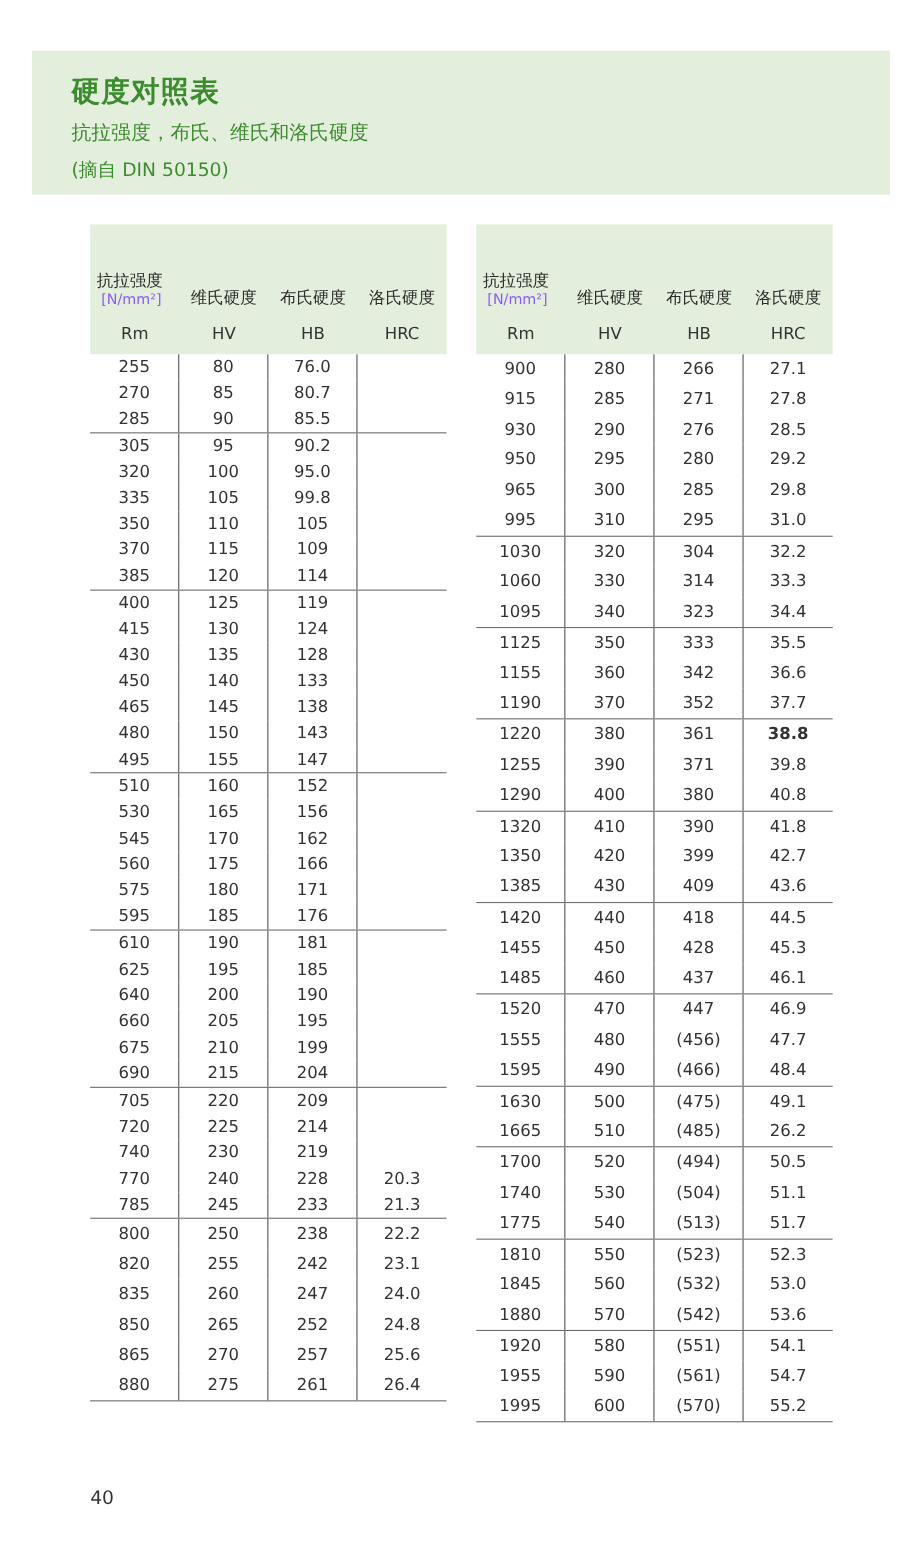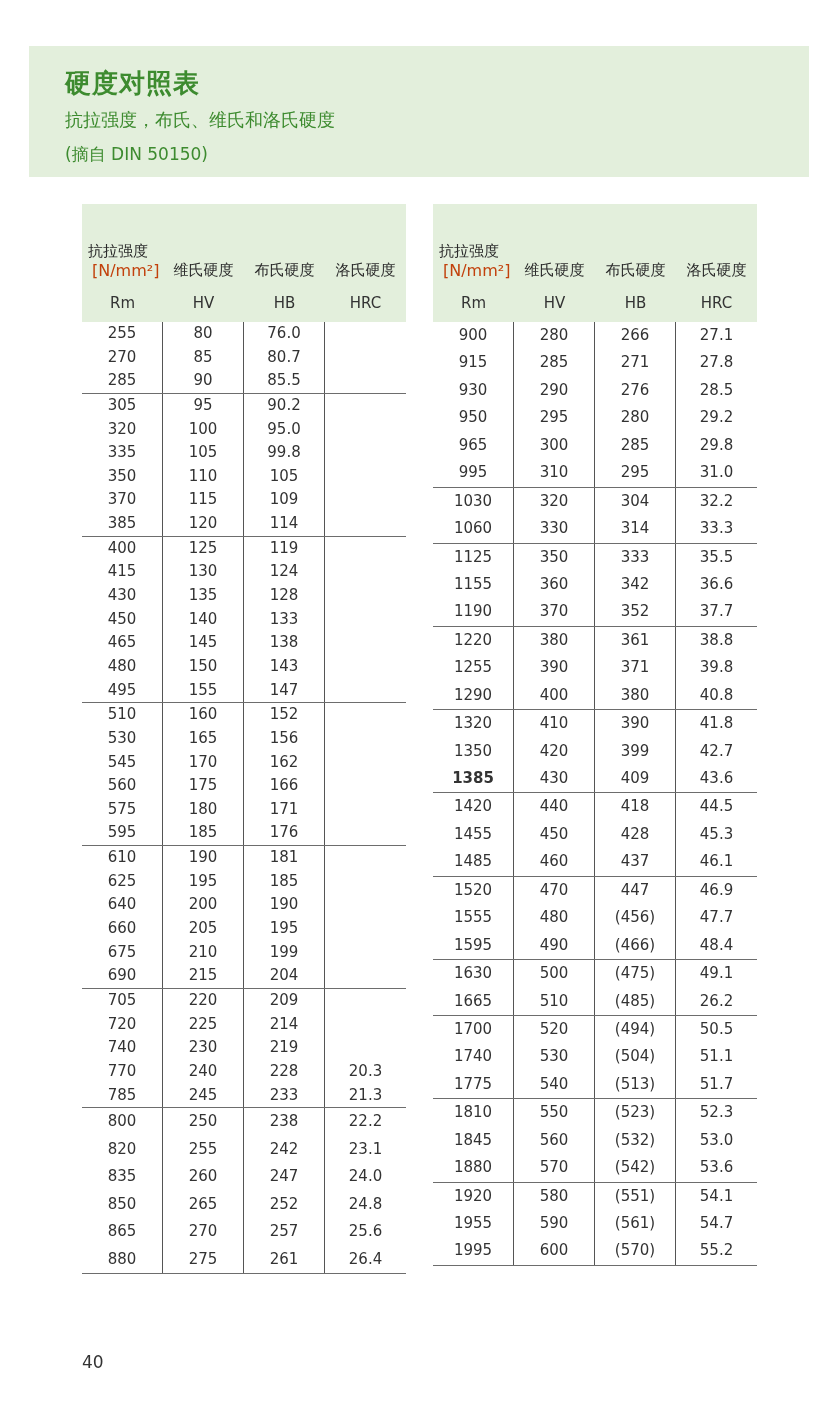--- a/index.html
+++ b/index.html
@@ -35,21 +35,21 @@
     .th-row1, .th-row2 {
       position: absolute; left: 0; width: 324px; display: flex;
     }
     .th-row1 { top: 30px; height: 46px; }
     .th-row2 { top: 90px; height: 22px; }
     .th-cell {
       width: 81px; text-align: center; font-size: 15px; color: #2b2b2b;
       display: flex; flex-direction: column; justify-content: flex-end; align-items: center;
     }
     .th-cell.first { align-items: flex-start; padding-left: 6px; width: 75px; }
-    .th-cell .unit { font-size: 16px; color: #c2410c; padding-left: 4px; }
+    .th-cell .unit { font-size: 13px; color: #8b5cf6; padding-left: 4px; }
     .th-sym { width: 81px; text-align: center; font-size: 15px; color: #333; }
     .group { border-bottom: 1.5px solid #6d6d6d; }
     .row { display: flex; }
     .cell {
       width: 81px; text-align: center; font-size: 15px; color: #333;
       border-right: 1.5px solid #555; box-sizing: border-box;
     }
     .cell:last-child { border-right: none; }
     .page-number {
       position: absolute; left: 82px; top: 1352px; font-size: 17px; color: #333;
@@ -397,20 +397,26 @@
           <div class="cell" style="height: 27.45px; line-height: 27.45px;">320</div>
           <div class="cell" style="height: 27.45px; line-height: 27.45px;">304</div>
           <div class="cell" style="height: 27.45px; line-height: 27.45px;">32.2</div>
         </div>
         <div class="row">
           <div class="cell" style="height: 27.45px; line-height: 27.45px;">1060</div>
           <div class="cell" style="height: 27.45px; line-height: 27.45px;">330</div>
           <div class="cell" style="height: 27.45px; line-height: 27.45px;">314</div>
           <div class="cell" style="height: 27.45px; line-height: 27.45px;">33.3</div>
         </div>
+        <div class="row">
+          <div class="cell" style="height: 27.45px; line-height: 27.45px;">1095</div>
+          <div class="cell" style="height: 27.45px; line-height: 27.45px;">340</div>
+          <div class="cell" style="height: 27.45px; line-height: 27.45px;">323</div>
+          <div class="cell" style="height: 27.45px; line-height: 27.45px;">34.4</div>
+        </div>
       </div>
       <div class="group">
         <div class="row">
           <div class="cell" style="height: 27.45px; line-height: 27.45px;">1125</div>
           <div class="cell" style="height: 27.45px; line-height: 27.45px;">350</div>
           <div class="cell" style="height: 27.45px; line-height: 27.45px;">333</div>
           <div class="cell" style="height: 27.45px; line-height: 27.45px;">35.5</div>
         </div>
         <div class="row">
           <div class="cell" style="height: 27.45px; line-height: 27.45px;">1155</div>
@@ -423,21 +429,21 @@
           <div class="cell" style="height: 27.45px; line-height: 27.45px;">370</div>
           <div class="cell" style="height: 27.45px; line-height: 27.45px;">352</div>
           <div class="cell" style="height: 27.45px; line-height: 27.45px;">37.7</div>
         </div>
       </div>
       <div class="group">
         <div class="row">
           <div class="cell" style="height: 27.45px; line-height: 27.45px;">1220</div>
           <div class="cell" style="height: 27.45px; line-height: 27.45px;">380</div>
           <div class="cell" style="height: 27.45px; line-height: 27.45px;">361</div>
-          <div class="cell" style="height: 27.45px; line-height: 27.45px;">38.8</div>
+          <div class="cell" style="height: 27.45px; line-height: 27.45px; font-weight: bold;">38.8</div>
         </div>
         <div class="row">
           <div class="cell" style="height: 27.45px; line-height: 27.45px;">1255</div>
           <div class="cell" style="height: 27.45px; line-height: 27.45px;">390</div>
           <div class="cell" style="height: 27.45px; line-height: 27.45px;">371</div>
           <div class="cell" style="height: 27.45px; line-height: 27.45px;">39.8</div>
         </div>
         <div class="row">
           <div class="cell" style="height: 27.45px; line-height: 27.45px;">1290</div>
           <div class="cell" style="height: 27.45px; line-height: 27.45px;">400</div>
@@ -452,21 +458,21 @@
           <div class="cell" style="height: 27.45px; line-height: 27.45px;">390</div>
           <div class="cell" style="height: 27.45px; line-height: 27.45px;">41.8</div>
         </div>
         <div class="row">
           <div class="cell" style="height: 27.45px; line-height: 27.45px;">1350</div>
           <div class="cell" style="height: 27.45px; line-height: 27.45px;">420</div>
           <div class="cell" style="height: 27.45px; line-height: 27.45px;">399</div>
           <div class="cell" style="height: 27.45px; line-height: 27.45px;">42.7</div>
         </div>
         <div class="row">
-          <div class="cell" style="height: 27.45px; line-height: 27.45px; font-weight: bold;">1385</div>
+          <div class="cell" style="height: 27.45px; line-height: 27.45px;">1385</div>
           <div class="cell" style="height: 27.45px; line-height: 27.45px;">430</div>
           <div class="cell" style="height: 27.45px; line-height: 27.45px;">409</div>
           <div class="cell" style="height: 27.45px; line-height: 27.45px;">43.6</div>
         </div>
       </div>
       <div class="group">
         <div class="row">
           <div class="cell" style="height: 27.45px; line-height: 27.45px;">1420</div>
           <div class="cell" style="height: 27.45px; line-height: 27.45px;">440</div>
           <div class="cell" style="height: 27.45px; line-height: 27.45px;">418</div>

